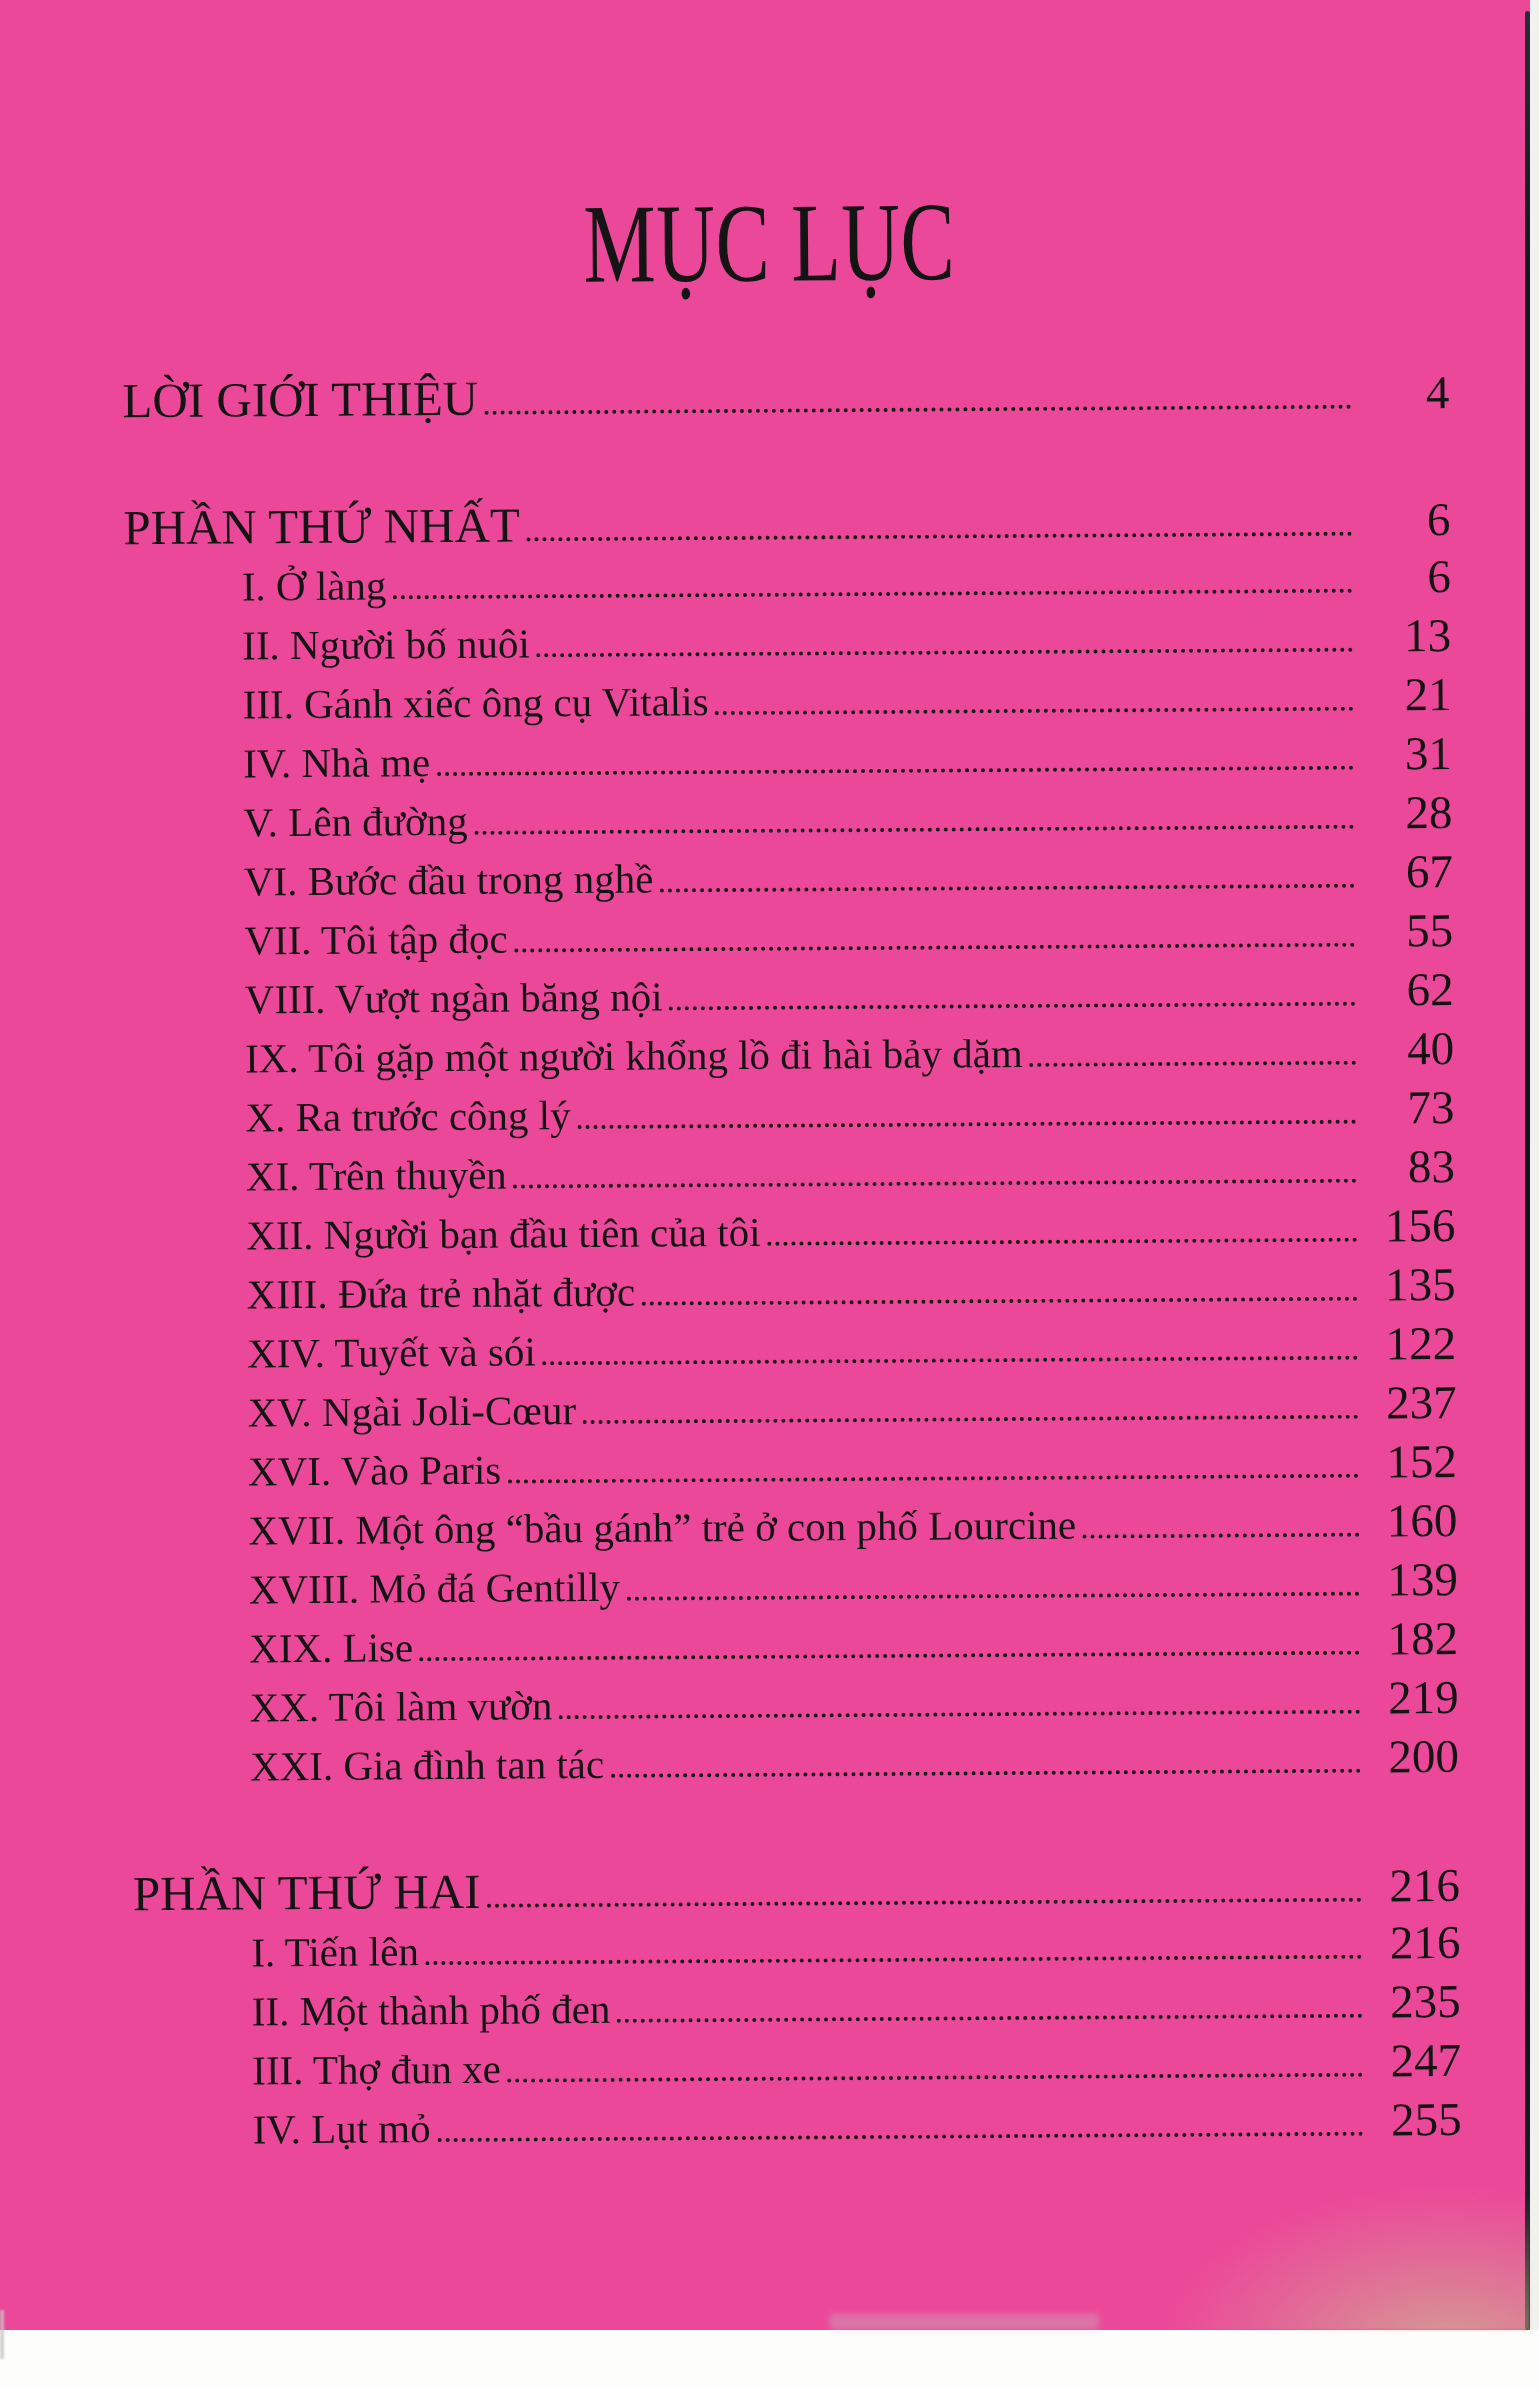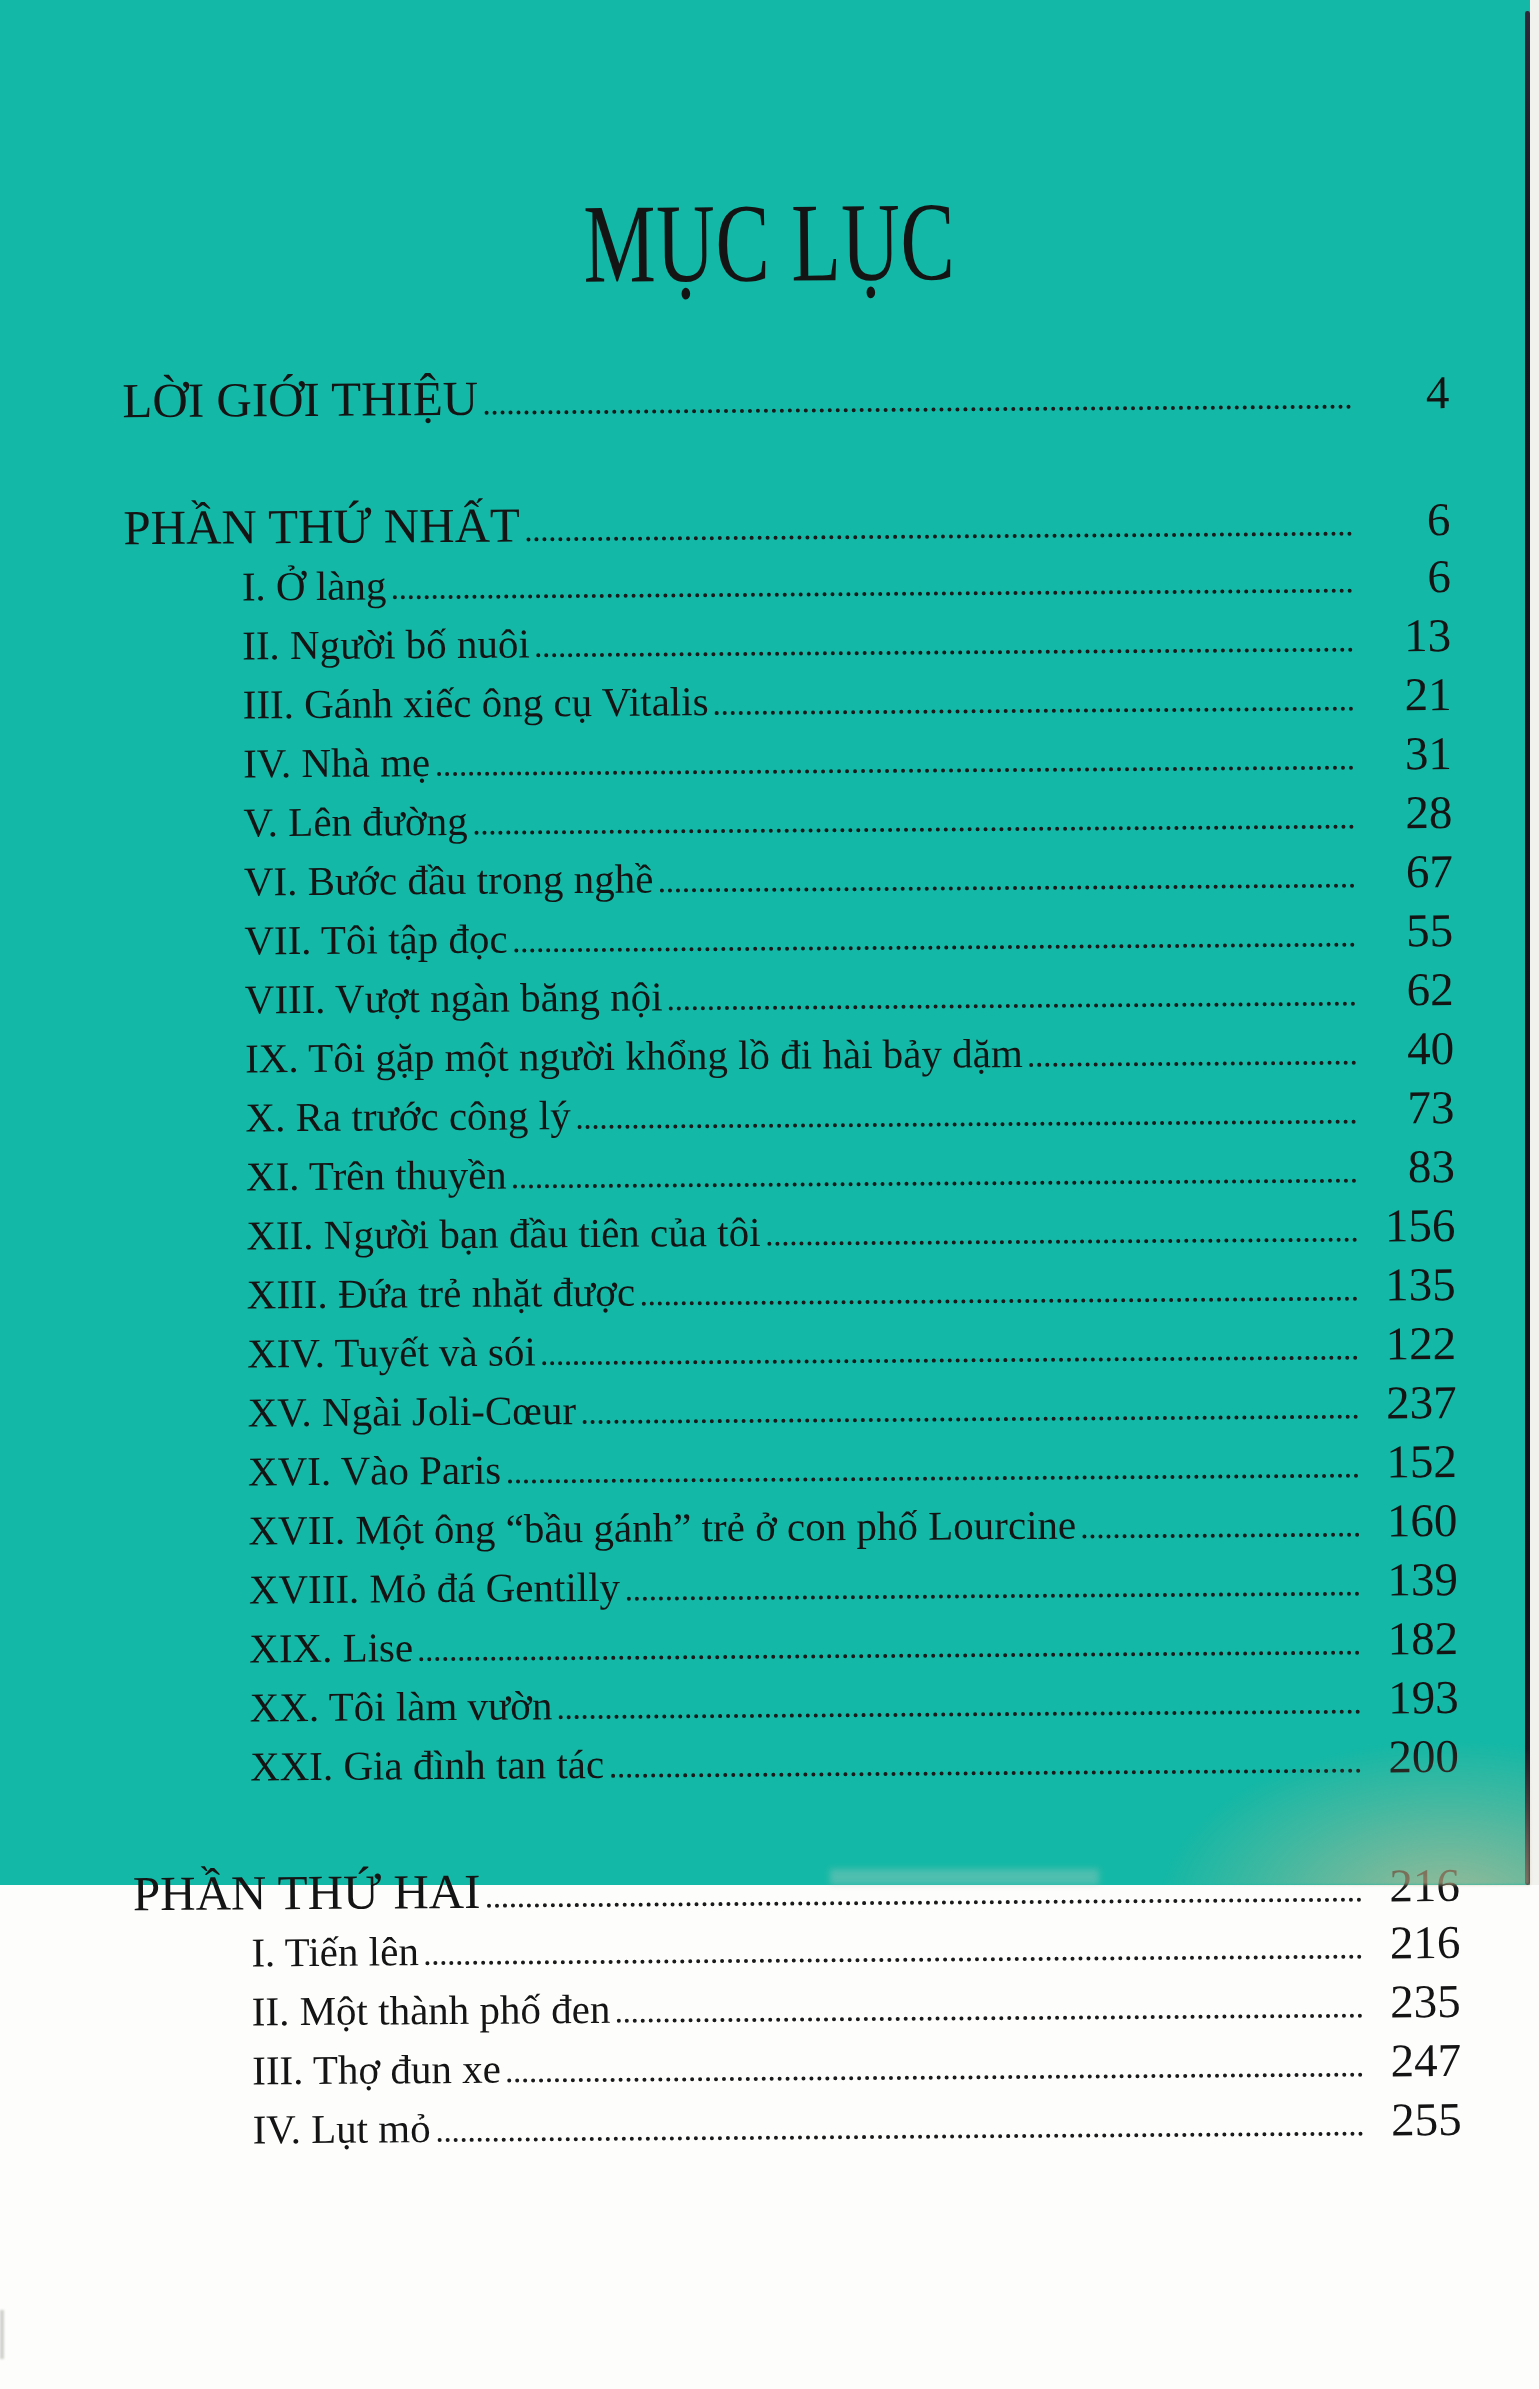--- a/index.html
+++ b/index.html
@@ -10,22 +10,22 @@
   body {
     width: 1540px;
     height: 2389px;
     overflow: hidden;
     font-family: "Liberation Serif", "DejaVu Serif", serif;
     color: #141414;
   }
   .page {
     position: relative;
     width: 1540px;
-    height: 1885px;
-    background: #14b8a6;
+    height: 2330px;
+    background: #ec4899;
   }
   .content {
     position: absolute;
     inset: 0;
     transform: rotate(-0.4deg);
     transform-origin: 732px 326px;
   }
   .title {
     margin: 191px 0 0 0;
     text-align: center;
@@ -228,21 +228,21 @@
     <span class="pagenum">139</span>
   </div>
           <div class="row item">
     <span class="label">XIX. Lise</span>
     <span class="leader"></span>
     <span class="pagenum">182</span>
   </div>
           <div class="row item">
     <span class="label">XX. Tôi làm vườn</span>
     <span class="leader"></span>
-    <span class="pagenum">193</span>
+    <span class="pagenum">219</span>
   </div>
           <div class="row item">
     <span class="label">XXI. Gia đình tan tác</span>
     <span class="leader"></span>
     <span class="pagenum">200</span>
   </div>
         </div>
         <div class="section">
           <div class="row header">
     <span class="label">PHẦN THỨ HAI</span>

